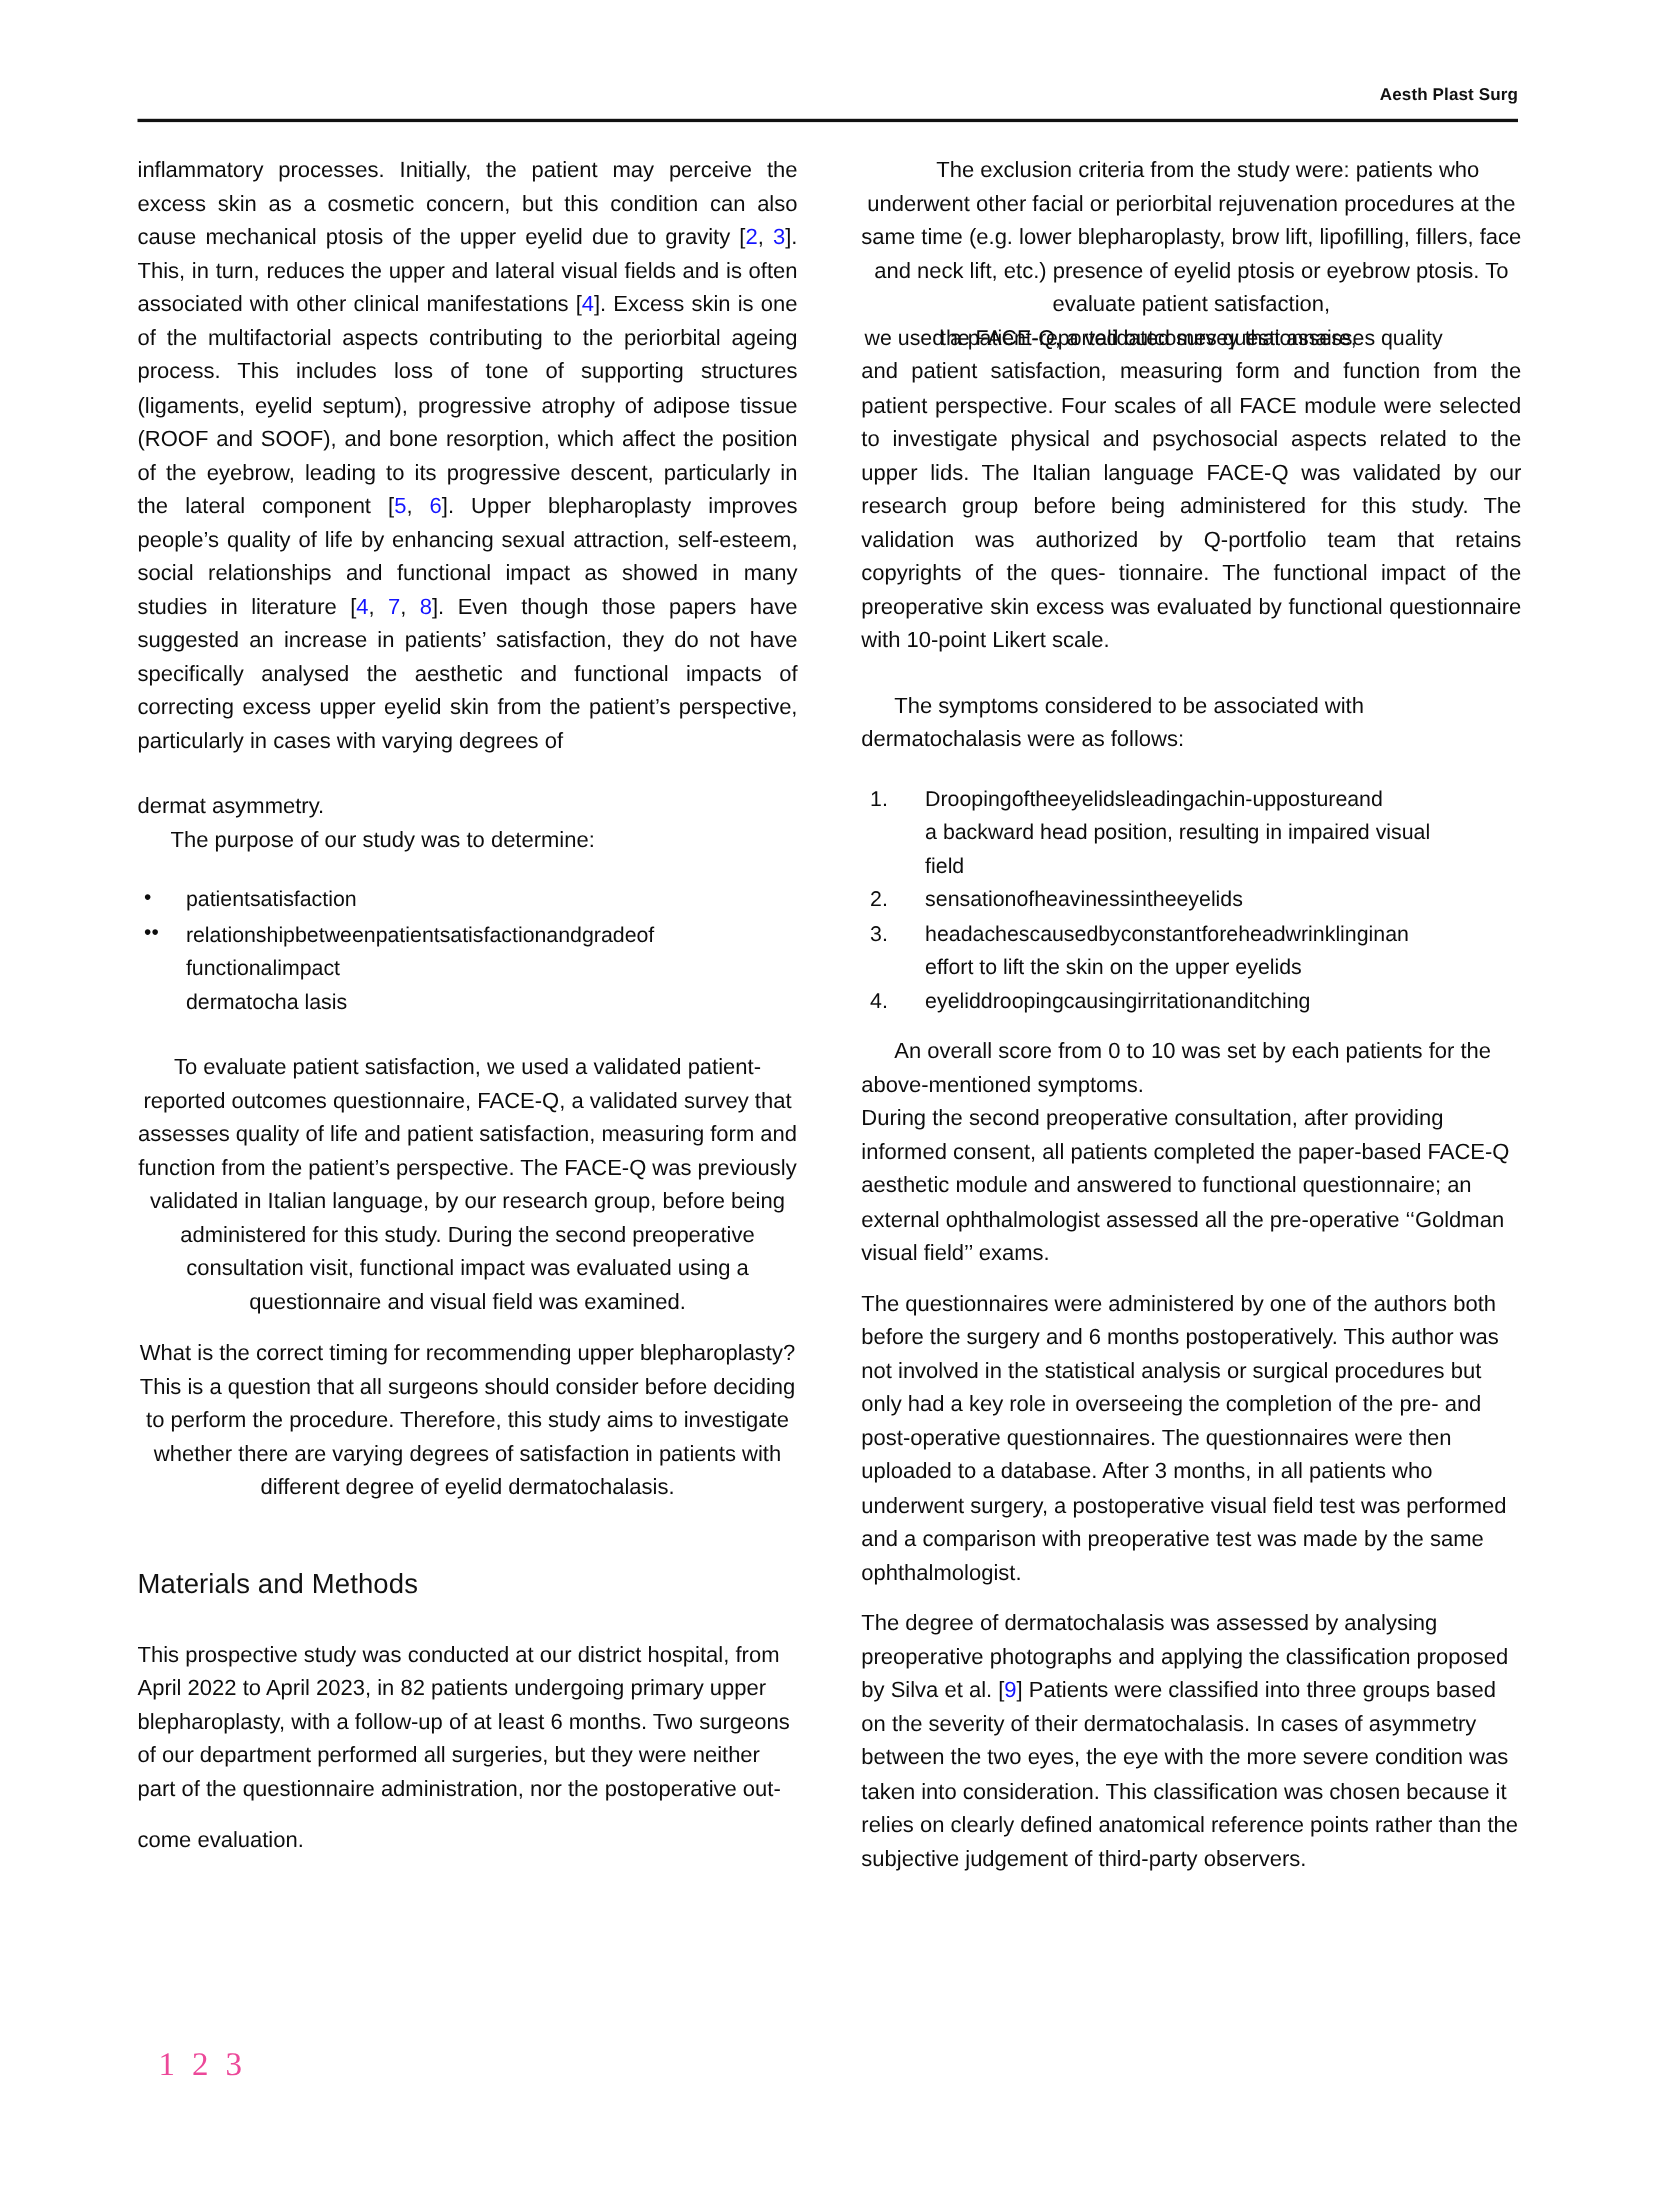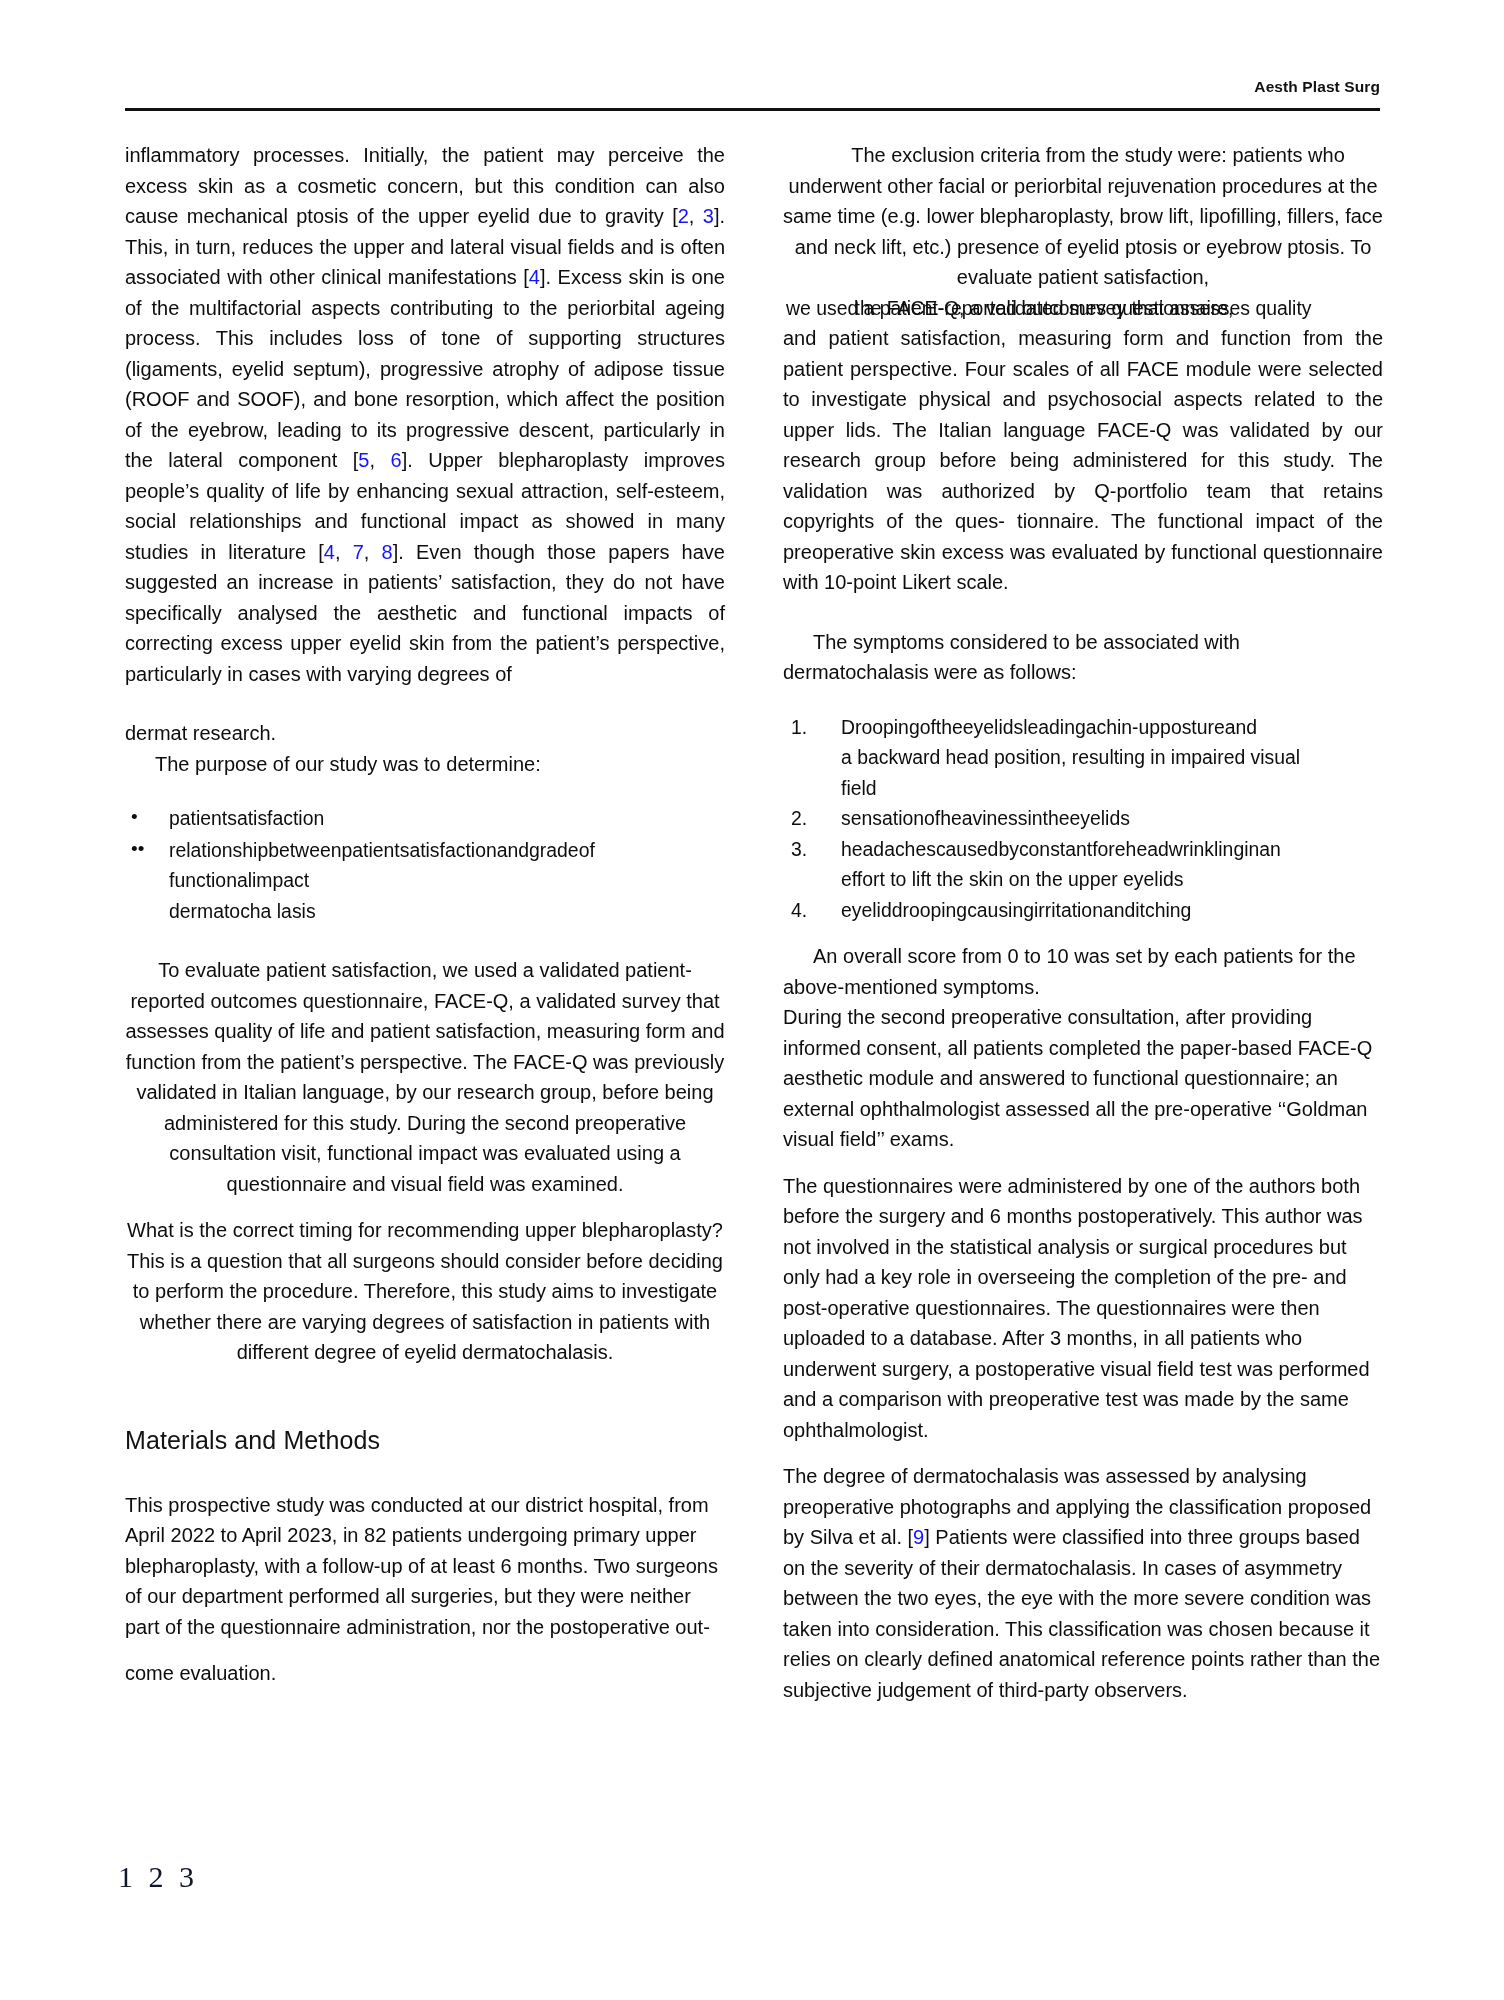--- a/index.html
+++ b/index.html
@@ -131,43 +131,43 @@
     left: 0;
     top: 0;
     width: 600px;
     white-space: nowrap;
   }
   .overlap span.a { text-align: center; }
   .overlap span.b { text-align: left; padding-left: 3px; }
   
   .folio {
     position: absolute;
-    left: 118px;
+    left: 144px;
     top: 1860px;
     font-size: 30px;
     letter-spacing: 4px;
-    color: #0f172a;
+    color: #ec4899;
     font-family: "Liberation Serif", serif;
   }
 </style>
 </head>
 <body>
 
 <div class="page">
 
   <div class="runhead">Aesth Plast Surg</div>
   <div class="runrule"></div>
 
   <div class="cols">
 
     <div class="col">
 
       <p class="just"><span>inflammatory processes. Initially, the patient may perceive the excess skin as a cosmetic concern, but this condition can also cause mechanical ptosis of the upper eyelid due to gravity [</span><span class="ref">2</span><span>, </span><span class="ref">3</span><span>]. This, in turn, reduces the upper and lateral visual fields and is often associated with other clinical manifestations [</span><span class="ref">4</span><span>]. Excess skin is one of the multifactorial aspects contributing to the periorbital ageing process. This includes loss of tone of supporting structures (ligaments, eyelid septum), progressive atrophy of adipose tissue (ROOF and SOOF), and bone resorption, which affect the position of the eyebrow, leading to its progressive descent, particularly in the lateral component [</span><span class="ref">5</span><span>, </span><span class="ref">6</span><span>]. Upper blepharoplasty improves people’s quality of life by enhancing sexual attraction, self-esteem, social relationships and functional impact as showed in many studies in literature [</span><span class="ref">4</span><span>, </span><span class="ref">7</span><span>, </span><span class="ref">8</span><span>]. Even though those papers have suggested an increase in patients’ satisfaction, they do not have specifically analysed the aesthetic and functional impacts of correcting excess upper eyelid skin from the patient’s perspective, particularly in cases with varying degrees of</span></p>
 
-      <p class="gap">dermat research.</p>
+      <p class="gap">dermat asymmetry.</p>
 
       <p class="ind">The purpose of our study was to determine:</p>
 
       <ul class="blist">
         <li><span class="bul">•</span><span>patientsatisfaction</span></li>
         <li><span class="bul2">••</span><span>relationshipbetweenpatientsatisfactionandgradeof</span><span class="sub">functionalimpact</span><span class="sub">dermatocha lasis</span></li>
       </ul>
 
       <p class="center gap">To evaluate patient satisfaction, we used a validated patient-reported outcomes questionnaire, FACE-Q, a validated survey that assesses quality of life and patient satisfaction, measuring form and function from the patient’s perspective. The FACE-Q was previously validated in Italian language, by our research group, before being administered for this study. During the second preoperative consultation visit, functional impact was evaluated using a questionnaire and visual field was examined.</p>
 

